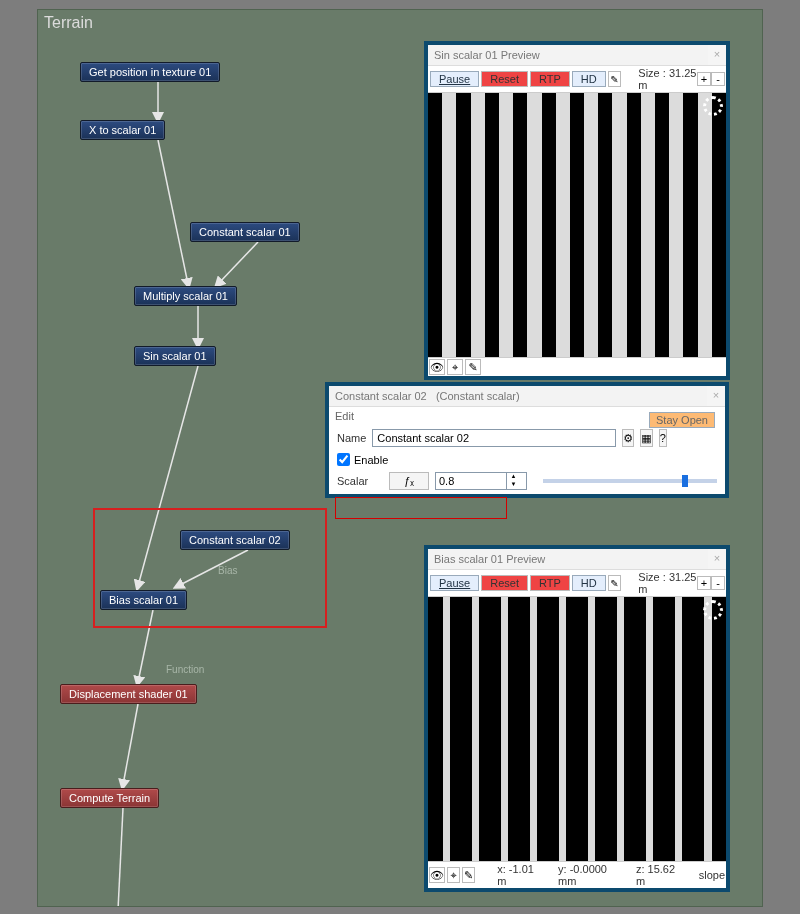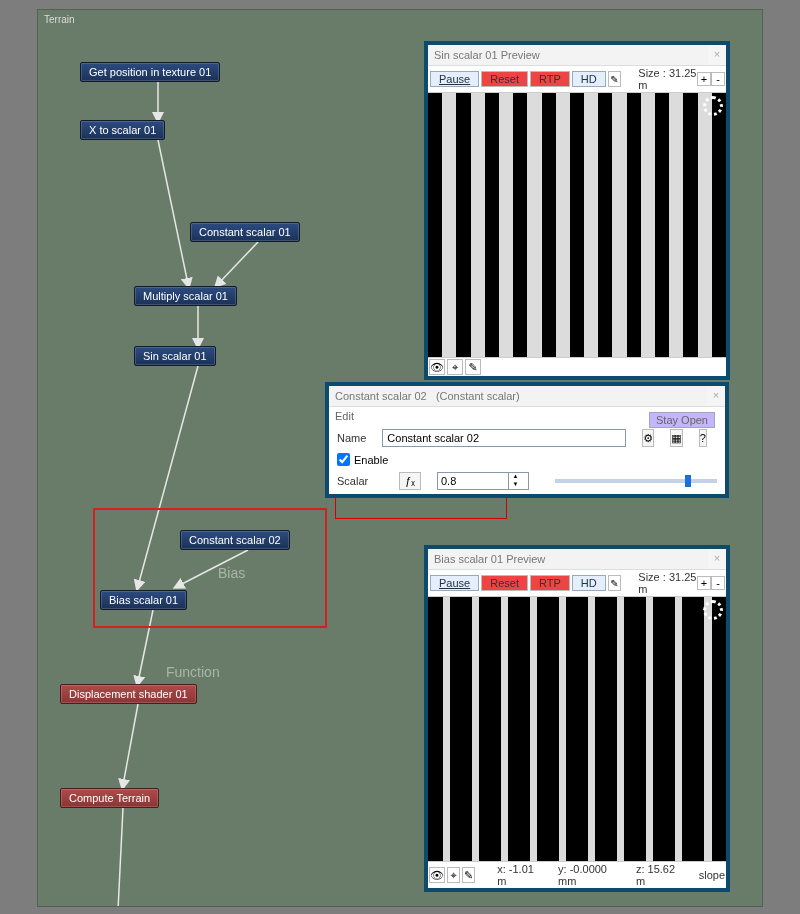--- a/index.html
+++ b/index.html
@@ -1,22 +1,22 @@
 <!DOCTYPE html>
 <html><head>
 <meta charset="utf-8">
 <style>
 *{box-sizing:border-box;margin:0;padding:0;font-family:"Segoe UI",Tahoma,sans-serif;font-size:11px}
 body{background:#7d7d7d;width:800px;height:914px;position:relative;overflow:hidden}
 .canvas{position:absolute;left:37px;top:9px;width:726px;height:898px;background:#697b69;border:1px solid #506350}
-.canvas-title{position:absolute;left:6px;top:4px;color:#dcdcdc;font-size:10px}
+.canvas-title{position:absolute;left:6px;top:4px;color:#dcdcdc;font-size:16px}
 .node{position:absolute;background:linear-gradient(#2d4b80,#1b3258);color:#fff;border:1px solid #121b2a;border-radius:2px;padding:3px 8px;white-space:nowrap;box-shadow:inset 0 0 0 1px rgba(255,255,255,.15)}
 .node.red{background:linear-gradient(#b04a4a,#8b3535);border-color:#4a1d1d}
 .highlight-box{position:absolute;border:2px solid #d61f1f}
-.link-label{position:absolute;color:#a8b6a8;font-size:14px}
+.link-label{position:absolute;color:#a8b6a8;font-size:10px}
 svg.wires{position:absolute;top:0;left:0;width:100%;height:100%;pointer-events:none}
 .wire{stroke:#e6e6e6;stroke-width:1.5;fill:none}
 .arrow{fill:#e6e6e6}
 .panel{position:absolute;background:#fff;border:4px solid #0c4a6e}
 .panel-title{background:#f3f3f3;color:#777;padding:4px 6px;border-bottom:1px solid #ddd}
 .panel-close{position:absolute;right:0;top:0;width:18px;height:20px;background:#f5f5f5;text-align:center;color:#aaa;line-height:18px}
 .toolbar{display:flex;align-items:center;gap:0;background:#fff;padding:1px;border-bottom:1px solid #ccc}
 .tb-btn{border:1px solid #9ab;background:#e4eefc;color:#234;padding:1px 8px;margin:1px;font-size:11px}
 .tb-btn.plain{background:#ef4444;border-color:#bbb;color:#333}
 .pause{text-decoration:underline}
@@ -25,26 +25,26 @@
 .plusminus{display:flex;margin-left:auto}
 .plusminus div{width:14px;height:14px;border:1px solid #bbb;text-align:center;line-height:12px;font-size:11px}
 .preview-stripes{position:relative;height:264px;display:flex;background:#000}
 .preview-stripes .s{flex:1;background:#000}
 .preview-stripes .s.w{background:#dcdcdc}
 .circle-handle{position:absolute;right:3px;top:3px;width:20px;height:20px;border-radius:50%;background:transparent;border:3px dotted #fff}
 .bottom-bar{display:flex;align-items:center;gap:2px;background:#fff;border-top:1px solid #ccc;padding:1px}
 .bicon{width:16px;height:16px;border:1px solid #bbb;display:flex;align-items:center;justify-content:center}
 .coord{color:#333;margin-left:20px}
 .editor-sub{color:#666;padding:3px 6px}
-.stay-open{float:right;border:1px solid #9ab;background:#c4b5fd;padding:1px 6px;margin:2px 4px}
-.ed-row{display:flex;align-items:center;padding:4px 8px;gap:16px}
+.stay-open{float:right;border:1px solid #9ab;background:#fdba74;padding:1px 6px;margin:2px 4px}
+.ed-row{display:flex;align-items:center;padding:4px 8px;gap:6px}
 .ed-lbl{width:46px;color:#333}
 .tinput{border:1px solid #89a;padding:2px 4px;flex:1;background:#fff}
 .name-input{width:244px;flex:none}
-.sq-btn{width:22px;height:18px;border:1px solid #bbb;background:#f5f5f5;text-align:center;line-height:16px}
+.sq-btn{width:40px;height:18px;border:1px solid #bbb;background:#f5f5f5;text-align:center;line-height:16px}
 .chk{display:flex;align-items:center;gap:4px;padding:2px 8px}
 .spin{width:92px;border:1px solid #89a;display:flex;}
 .spin input{border:none;width:70px;padding:1px 3px}
 .spin-btns{width:14px;display:flex;flex-direction:column}
 .spin-btns div{height:8px;border-left:1px solid #89a;font-size:6px;text-align:center;line-height:7px}
 .slider{position:relative;flex:1;height:4px;background:#c4d2e8;margin-left:10px}
 .slider-thumb{position:absolute;top:-4px;width:6px;height:12px;background:#1a6fe0}
 .red-box{border:1.5px solid #d40000;position:absolute}
 </style>
 </head>

